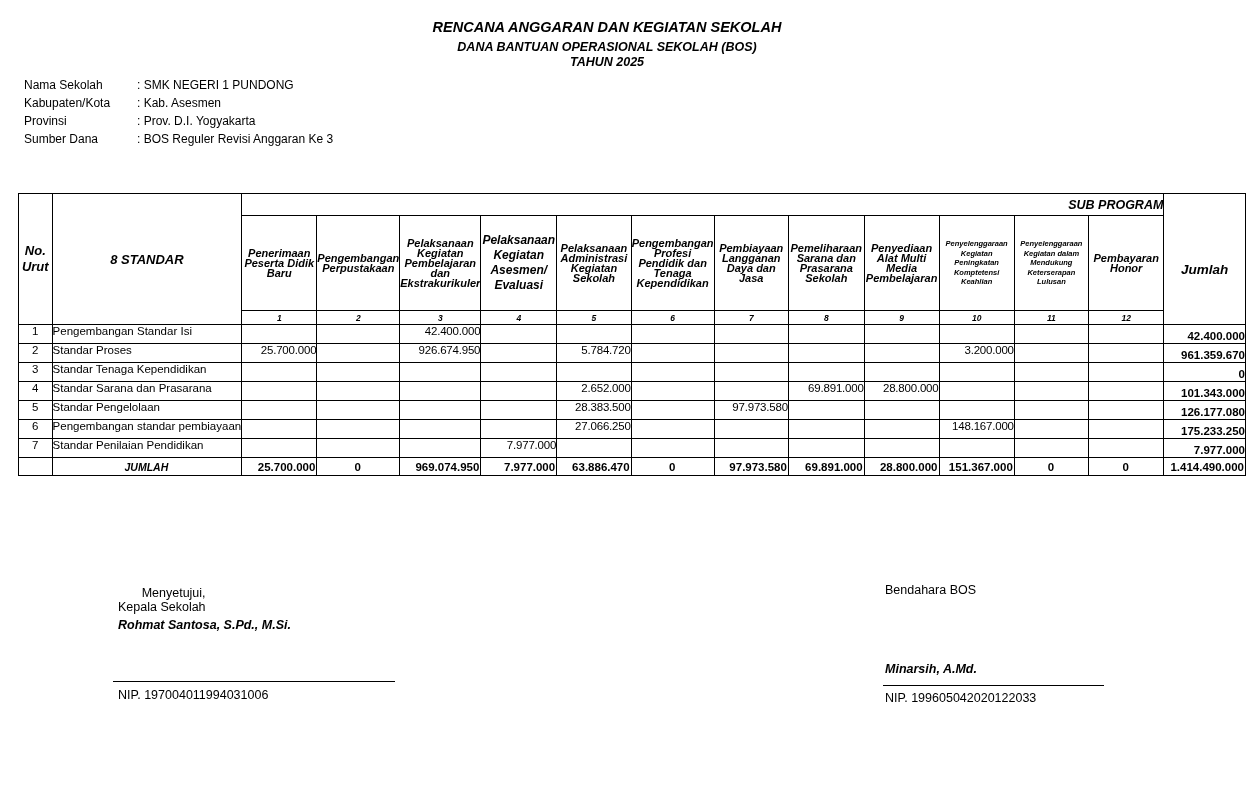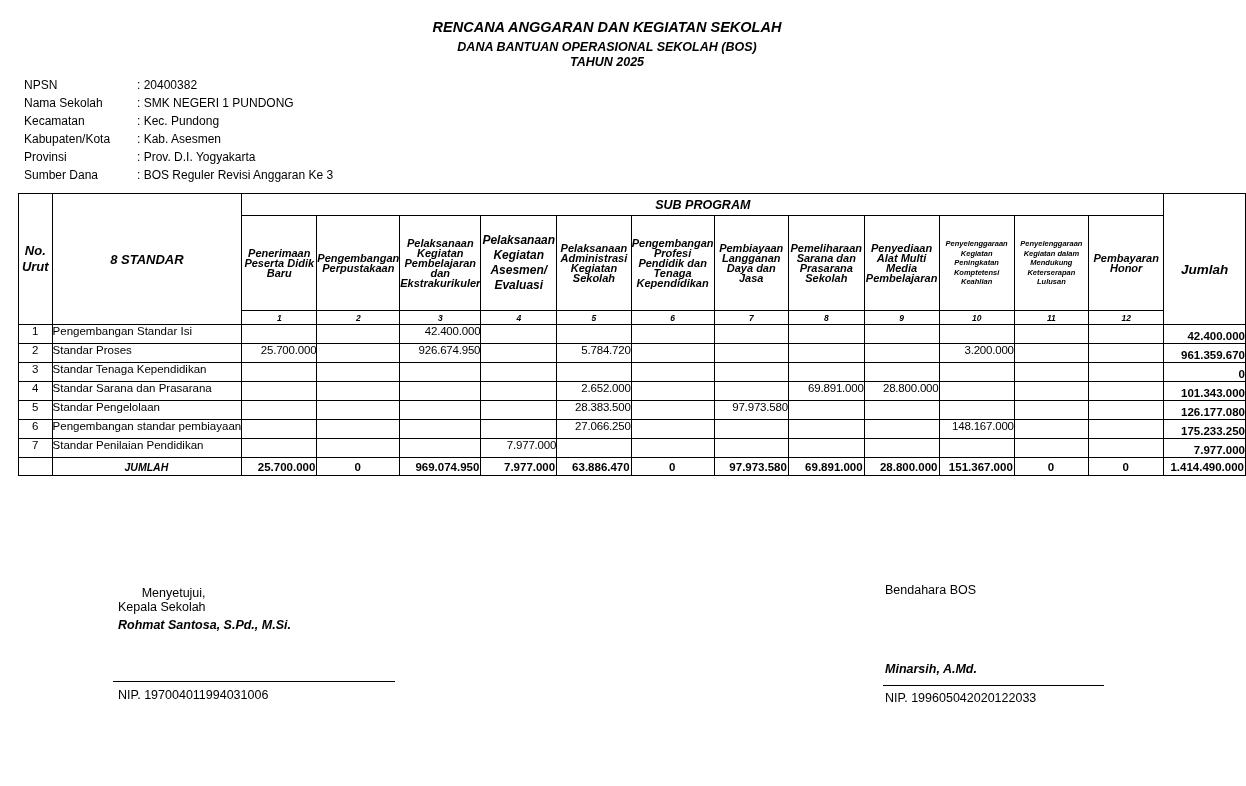--- a/index.html
+++ b/index.html
@@ -11,21 +11,21 @@
   .t3 { top: 55px; font-size: 12.5px; }
   .info { position: absolute; left: 24px; top: 76px; font-size: 12px; }
   .info-row { height: 18px; line-height: 18px; display: flex; }
   .info-label { width: 113px; }
   table.rkas { position: absolute; left: 18px; top: 193px; border-collapse: collapse; table-layout: fixed; }
   table.rkas td, table.rkas th { border: 1px solid #000; padding: 0; }
   th { font-style: italic; font-weight: bold; }
   .hdr-sub { font-size: 11px; line-height: 10px; text-align: center; vertical-align: middle; }
   .hdr-big { font-size: 12px; line-height: 15px; }
   .hdr-small { font-size: 7.5px; line-height: 9.5px; }
-  .hdr-top { height: 21px; font-size: 12.5px; text-align: center; }
+  .hdr-top { height: 21px; font-size: 12.5px; text-align: right; }
   .hdr-num { height: 13px; font-size: 8.5px; text-align: center; }
   .hdr-stdr { font-size: 13px; text-align: center; }
   .hdr-no { font-size: 13px; line-height: 16px; }
   .hdr-jml { font-size: 13.5px; }
   tr.body td { height: 18px; font-size: 11.5px; vertical-align: top; line-height: 13px; }
   td.num { text-align: right; padding-right: 1px; font-size: 11.5px; letter-spacing: -0.2px; }
   td.jml { text-align: right; font-weight: bold; vertical-align: bottom !important; padding-right: 1px; font-size: 11.5px; }
   td.no { text-align: center; }
   td.name { padding-left: 2px; white-space: nowrap; }
   tr.total td { height: 17px; font-weight: bold; font-size: 11.5px; text-align: right; padding-right: 1px; }
@@ -37,30 +37,22 @@
 </style>
 </head>
 <body>
 
 <div class="title t1">RENCANA ANGGARAN DAN KEGIATAN SEKOLAH</div>
 <div class="title t2">DANA BANTUAN OPERASIONAL SEKOLAH (BOS)</div>
 <div class="title t3">TAHUN 2025</div>
 
 <div class="info" id="info">
     <div class="info-row">
-      <span class="info-label">NPSN</span>
-      <span>: 20400382</span>
-    </div>
-    <div class="info-row">
       <span class="info-label">Nama Sekolah</span>
       <span>: SMK NEGERI 1 PUNDONG</span>
-    </div>
-    <div class="info-row">
-      <span class="info-label">Kecamatan</span>
-      <span>: Kec. Pundong</span>
     </div>
     <div class="info-row">
       <span class="info-label">Kabupaten/Kota</span>
       <span>: Kab. Asesmen</span>
     </div>
     <div class="info-row">
       <span class="info-label">Provinsi</span>
       <span>: Prov. D.I. Yogyakarta</span>
     </div>
     <div class="info-row">

